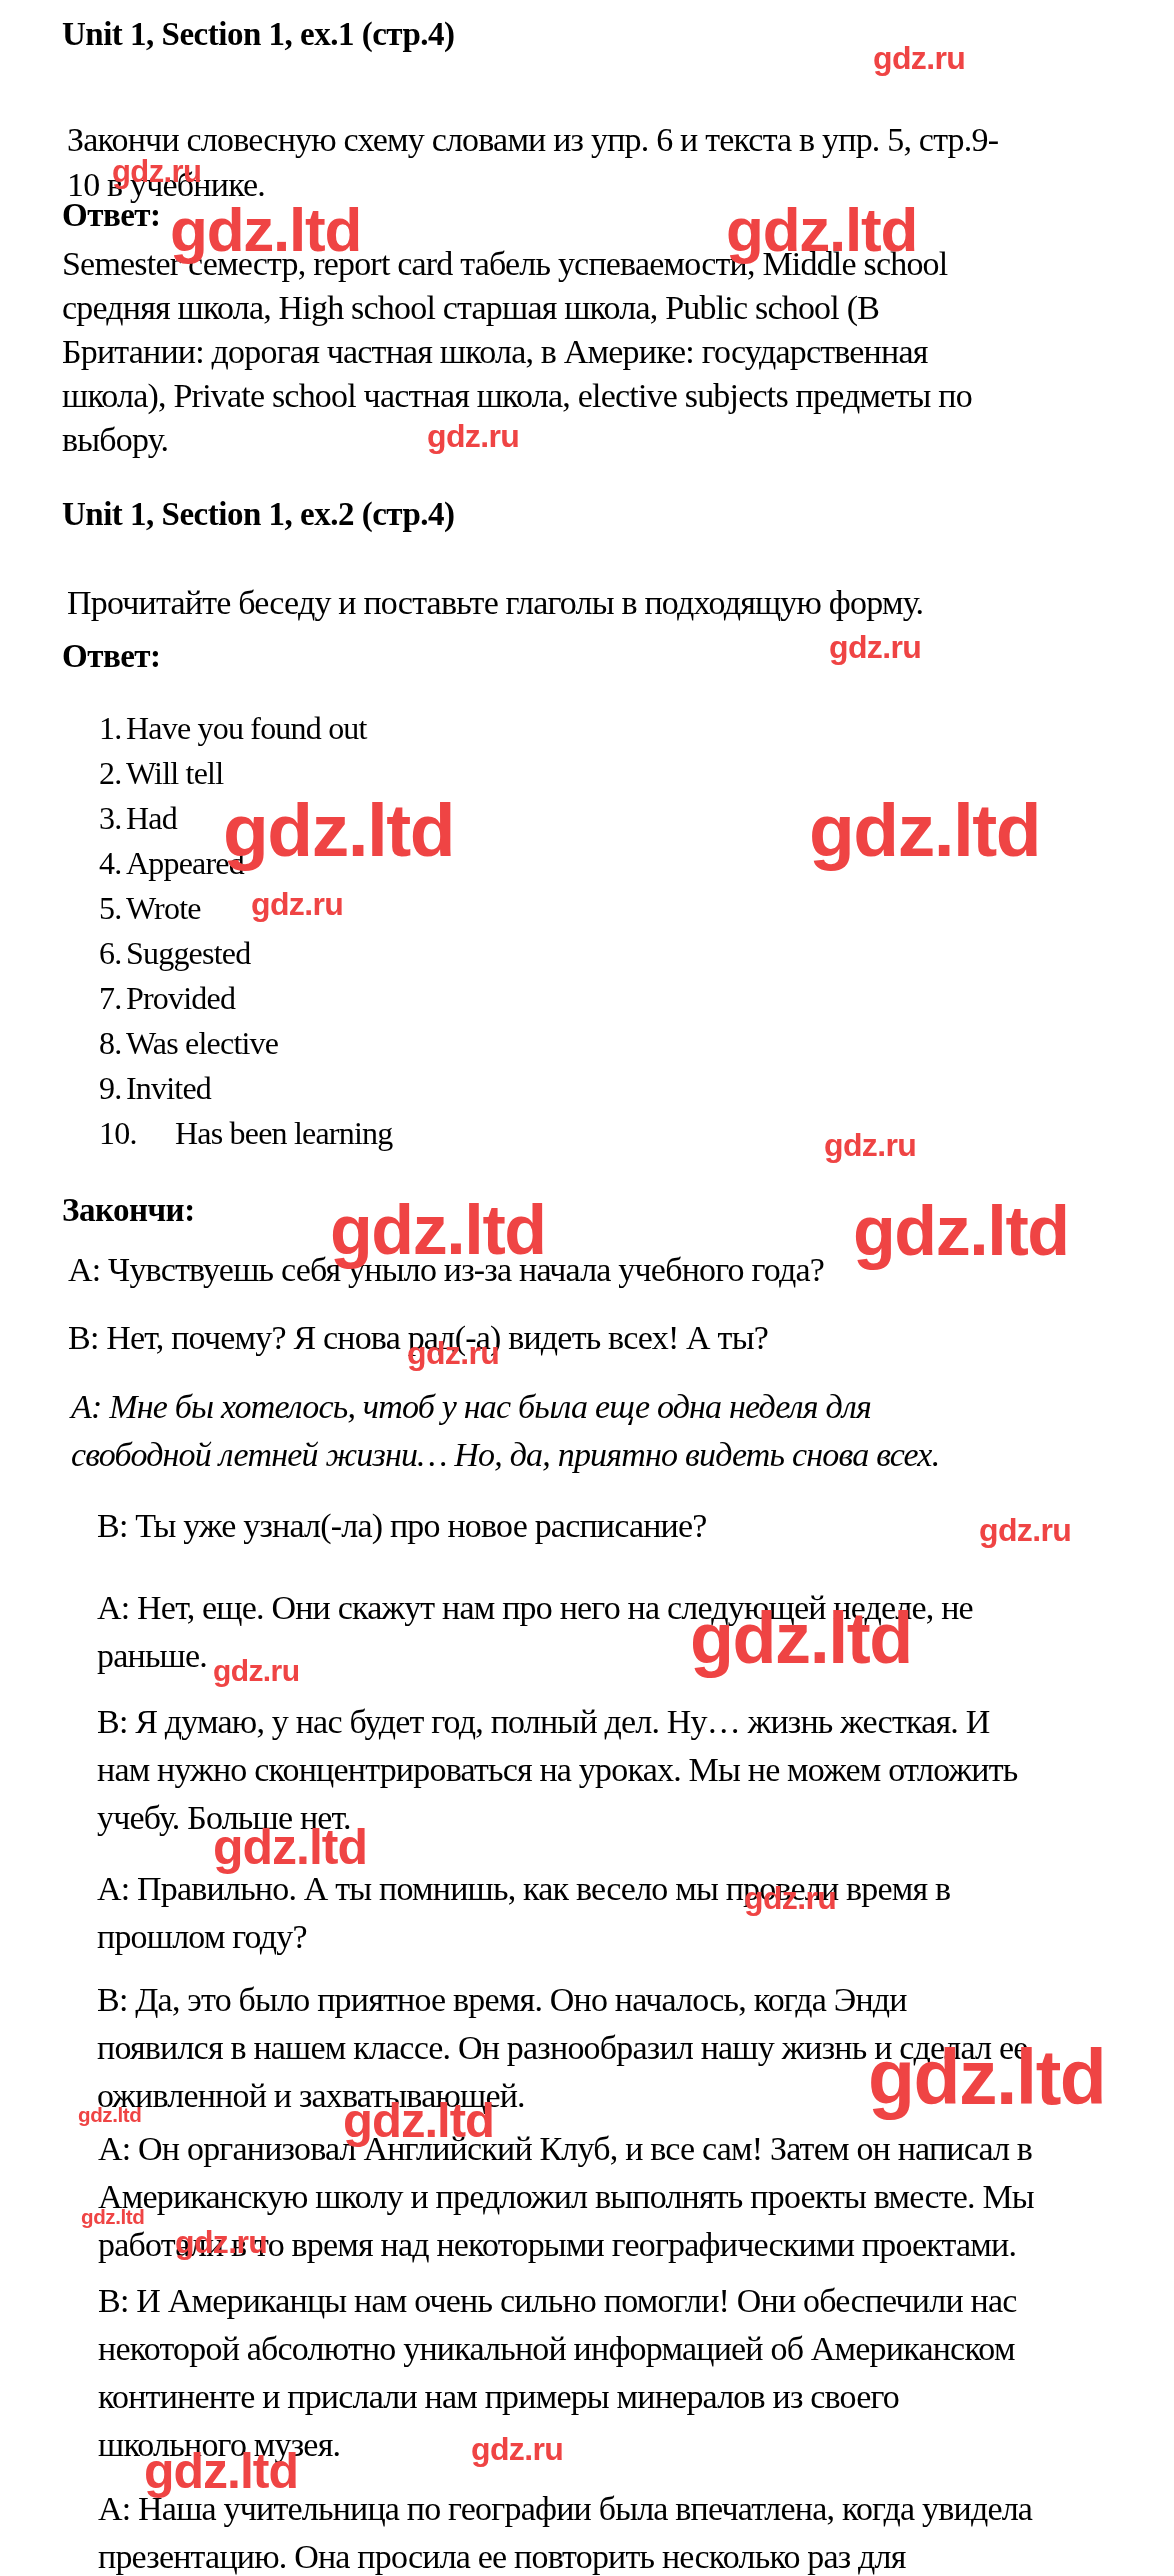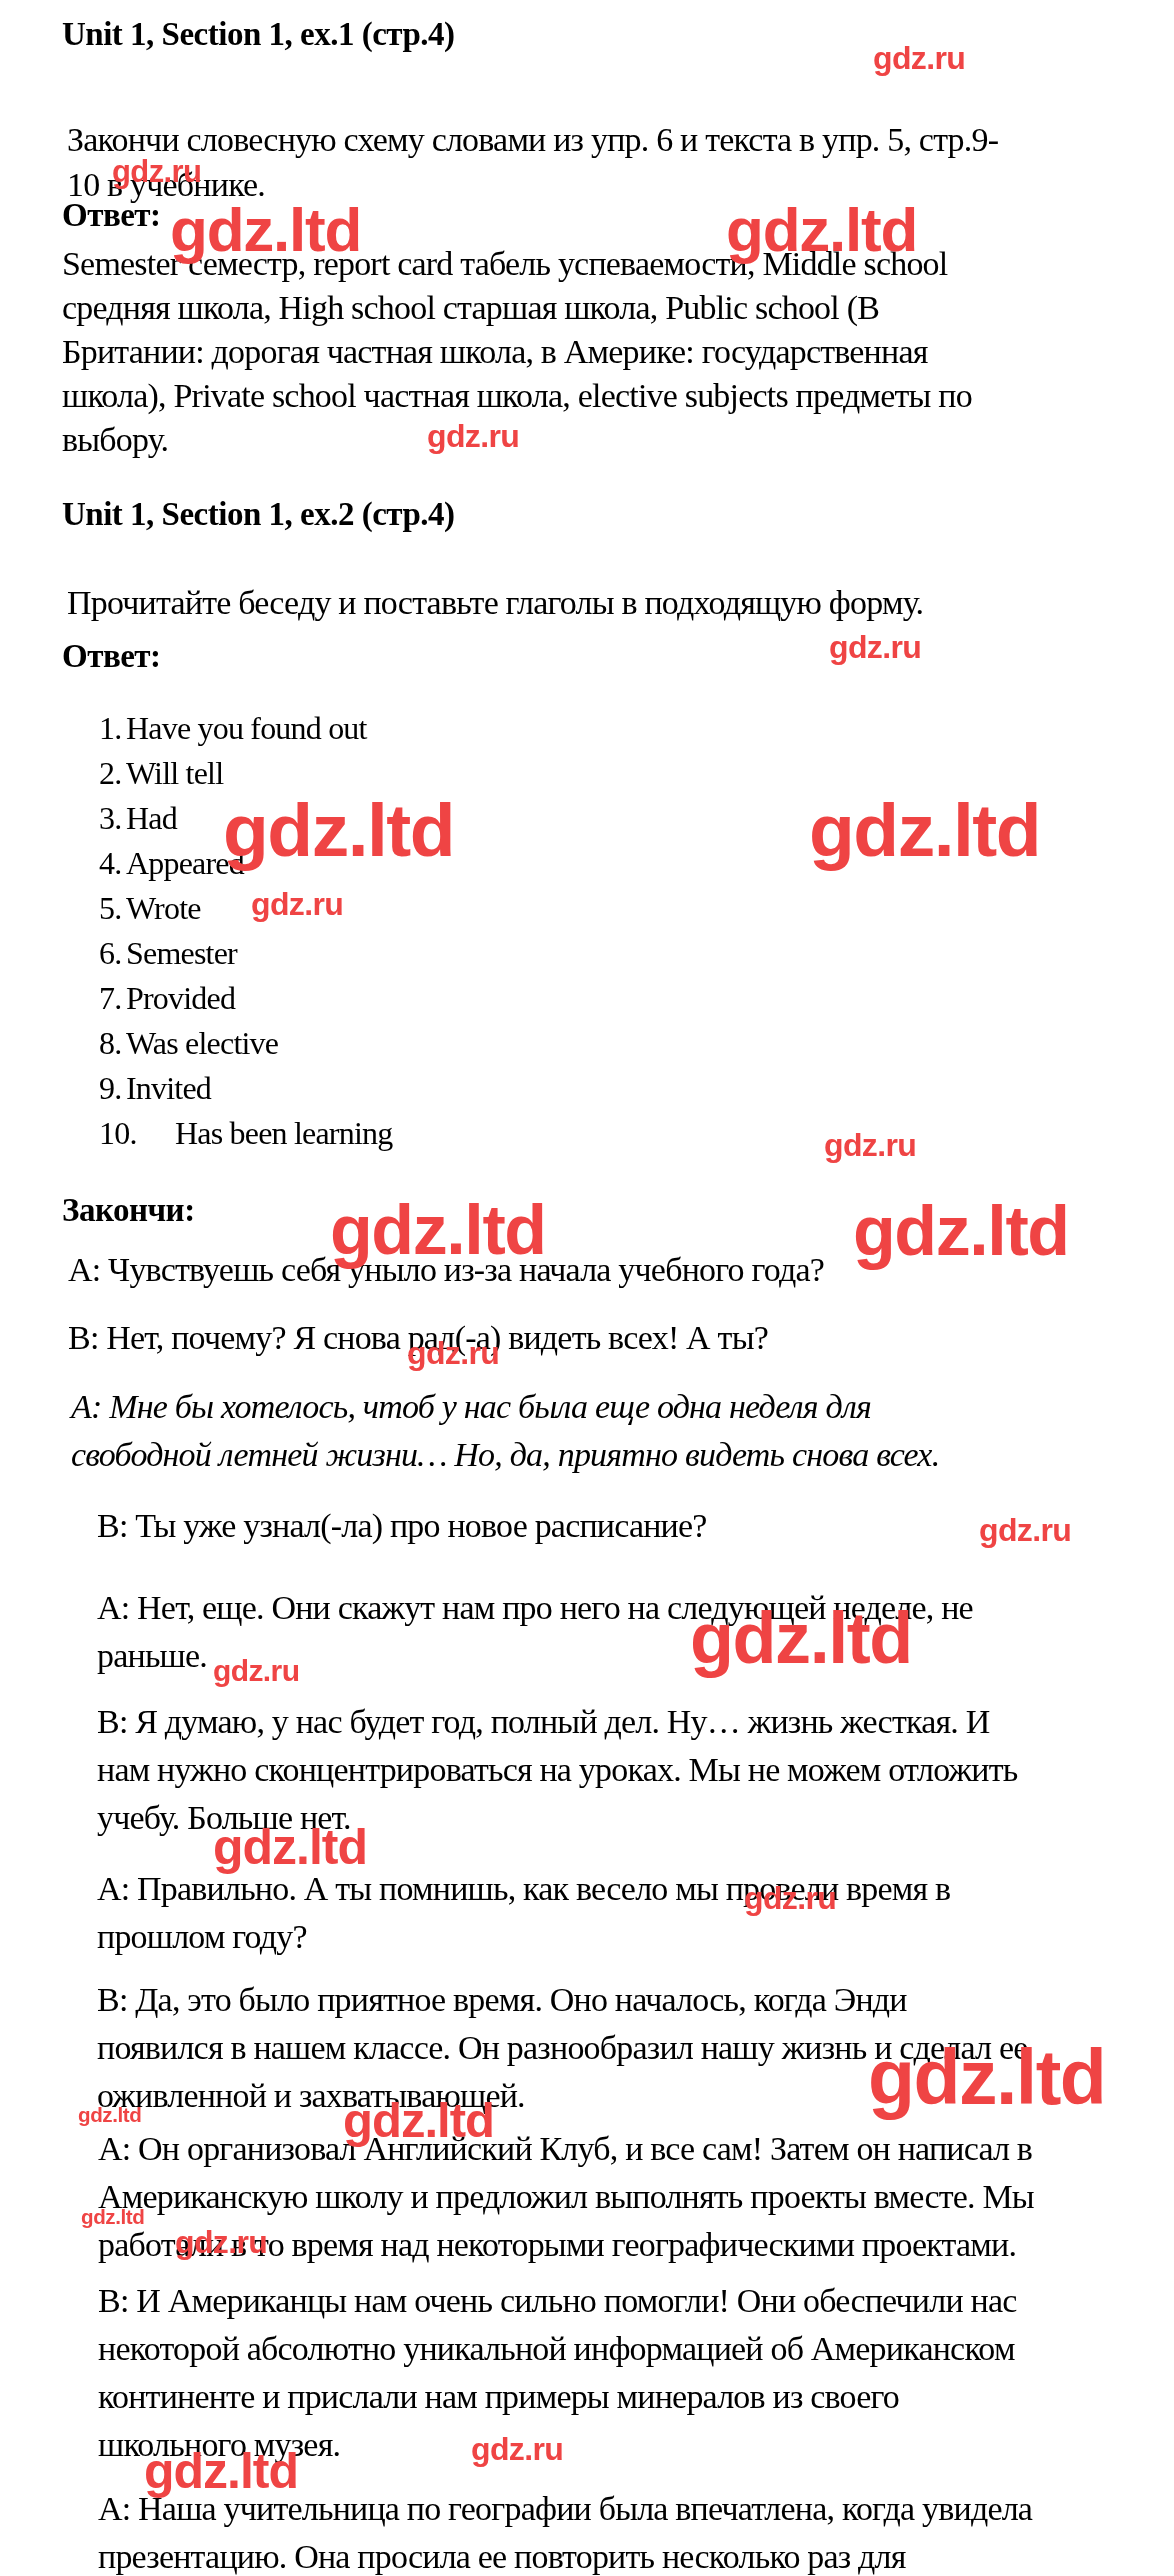--- a/index.html
+++ b/index.html
@@ -64,21 +64,21 @@
   <div class="t bold" style="left:62px;top:492px;">Unit 1, Section 1, ex.2 (стр.4)</div>
   <div class="t" style="left:67px;top:580px;">Прочитайте беседу и поставьте глаголы в подходящую форму.</div>
   <div class="t bold" style="left:62px;top:634px;">Ответ:</div>
 
   <div class="list" style="left:99px;top:706px;">
     <div class="row"><span class="num">1.</span><span>Have you found out</span></div>
     <div class="row"><span class="num">2.</span><span>Will tell</span></div>
     <div class="row"><span class="num">3.</span><span>Had</span></div>
     <div class="row"><span class="num">4.</span><span>Appeared</span></div>
     <div class="row"><span class="num">5.</span><span>Wrote</span></div>
-    <div class="row"><span class="num">6.</span><span>Semester</span></div>
+    <div class="row"><span class="num">6.</span><span>Suggested</span></div>
     <div class="row"><span class="num">7.</span><span>Provided</span></div>
     <div class="row"><span class="num">8.</span><span>Was elective</span></div>
     <div class="row"><span class="num">9.</span><span>Invited</span></div>
     <div class="row wide"><span class="num">10.</span><span>Has been learning</span></div>
   </div>
 
   <div class="t bold" style="left:62px;top:1188px;">Закончи:</div>
 
   <div class="t dlg" style="left:68px;top:1246px;">A: Чувствуешь себя уныло из-за начала учебного года?</div>
   <div class="t dlg" style="left:68px;top:1314px;">B: Нет, почему? Я снова рад(-а) видеть всех! А ты?</div>

